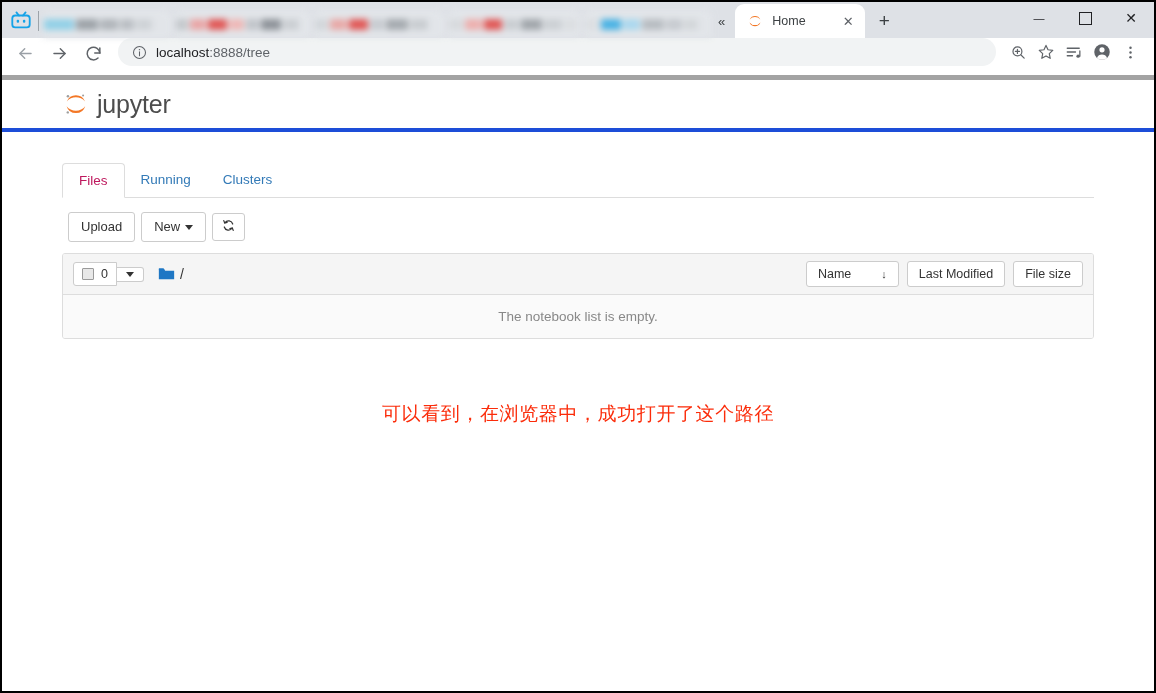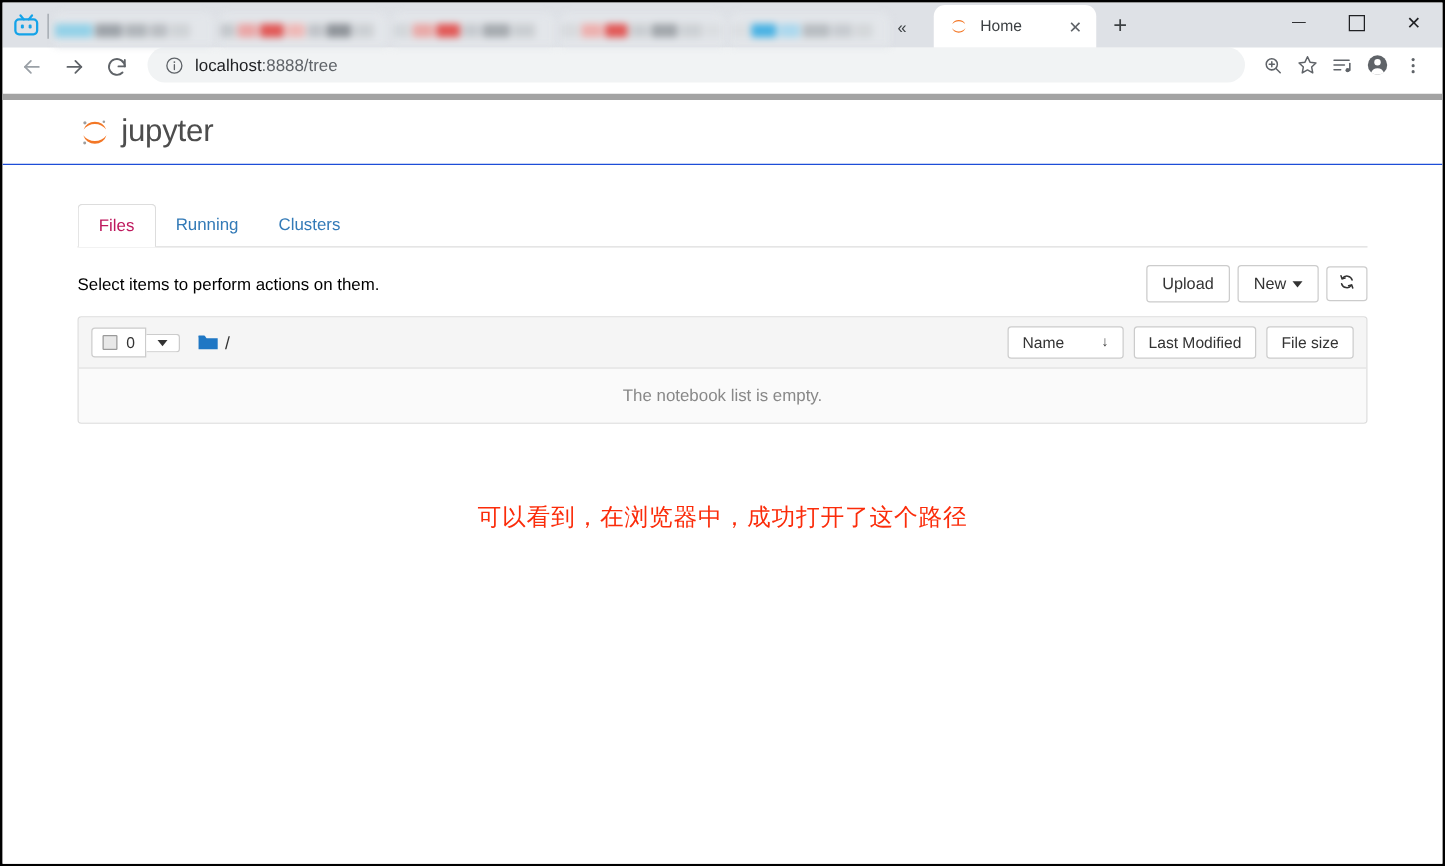--- a/index.html
+++ b/index.html
@@ -70,21 +70,21 @@
   .tab-active {
     position: relative;
     height: 34px;
     min-width: 130px;
     background: #ffffff;
     border-radius: 9px 9px 0 0;
     display: flex;
     align-items: center;
     padding: 0 8px 0 12px;
     flex: 0 0 auto;
-    margin-left: 18px;
+    margin-left: 6px;
   }
   .tab-favicon { width: 16px; height: 16px; flex: 0 0 auto; margin-right: 9px; }
   .tab-title {
     font-size: 12.5px; color: #3c4043;
     white-space: nowrap; flex: 1 1 auto;
   }
   .tab-close {
     width: 18px; height: 18px;
     display: flex; align-items: center; justify-content: center;
     font-size: 13px; color: #5f6368;
@@ -151,21 +151,21 @@
     display: flex; align-items: center; justify-content: center;
     color: #5f6368; flex: 0 0 auto;
   }
   .toolbar-icons { display: flex; align-items: center; }
 
   
   .page { background: #ffffff; height: 613px; position: relative; }
 
   .jp-header {
     height: 52px;
-    border-bottom: 1px solid #1d4ed8;
+    border-bottom: 4px solid #1d4ed8;
     display: flex;
     align-items: center;
     padding: 0 60px;
     position: relative;
   }
   .jp-logo { display: flex; align-items: center; }
   .jp-logo-mark { width: 28px; height: 28px; margin-right: 7px; }
   .jp-logo-text {
     font-size: 25px; color: #4d4d4d; font-weight: 400;
     letter-spacing: -0.2px;
@@ -486,21 +486,20 @@
 
     <div class="jp-body">
 
       <div class="tabnav">
         <div class="tabnav-item active">Files</div>
         <div class="tabnav-item">Running</div>
         <div class="tabnav-item">Clusters</div>
       </div>
 
       <div class="actionsrow">
-        <div class="actionstext">Select items to perform actions on them.</div>
         <div class="actionsbtns">
           <button class="btn">Upload</button>
           <button class="btn"><span>New</span><span class="caret"></span></button>
           <button class="btn btn-refresh">
             <span>
               <svg viewBox="0 0 16 16" width="13" height="13" fill="none" stroke="#333333" stroke-width="1.5" stroke-linecap="round">
                 <path d="M13.2 6.2A5.4 5.4 0 0 0 3.6 4.6"></path>
                 <polyline points="2.2,2.0 3.3,5.0 6.3,4.2"></polyline>
                 <path d="M2.8 9.8a5.4 5.4 0 0 0 9.6 1.6"></path>
                 <polyline points="13.8,14.0 12.7,11.0 9.7,11.8"></polyline>

